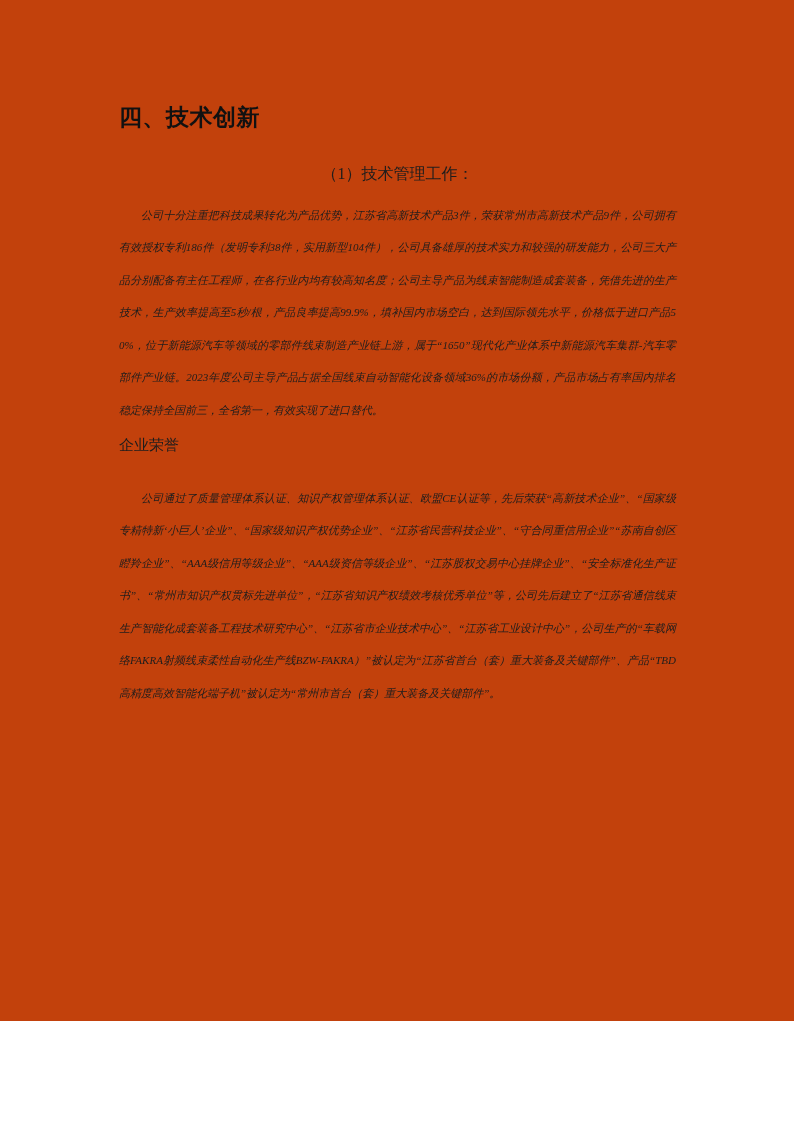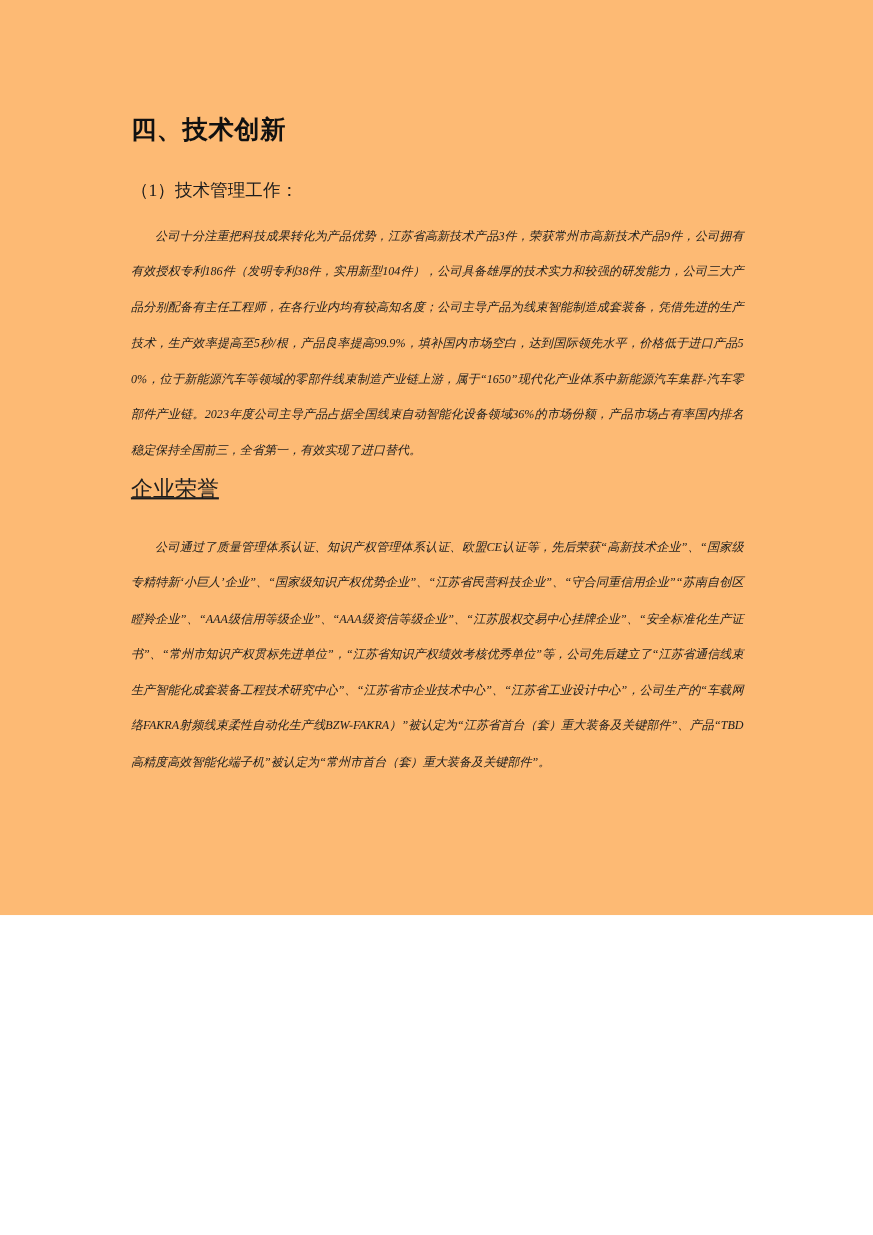--- a/index.html
+++ b/index.html
@@ -3,22 +3,22 @@
 <meta charset="utf-8">
 <style>
   html, body {
     margin: 0;
     padding: 0;
     background: #ffffff;
   }
   .page {
     position: relative;
     width: 794px;
-    height: 832px;
-    background: #fdba74;
+    height: 1021px;
+    background: #c2410c;
     overflow: hidden;
     color: #1d1d1d;
     font-family: "Liberation Serif", "DejaVu Serif", serif;
   }
   .content {
     position: absolute;
     left: 119px;
     top: 0;
     width: 557px;
   }
@@ -29,36 +29,36 @@
     font-size: 23px;
     line-height: 30px;
     color: #111111;
     letter-spacing: 0.5px;
   }
   .doc-sub {
     margin: 26px 0 0 0;
     font-size: 16px;
     line-height: 32.5px;
     font-weight: 400;
+    text-align: center;
   }
   .doc-para {
     margin: 8px 0 0 0;
     font-size: 11px;
     line-height: 32.5px;
     text-align: justify;
     text-indent: 2em;
     word-break: break-all;
     font-style: italic;
   }
   .honors-title {
     margin: 3px 0 0 0;
-    font-size: 20px;
+    font-size: 15px;
     line-height: 32.5px;
     font-weight: 400;
-    text-decoration: underline;
   }
   .honors-para {
     margin: 20px 0 0 0;
   }
 </style>
 </head>
 <body>
 
 <div class="page">
   <div class="content">

